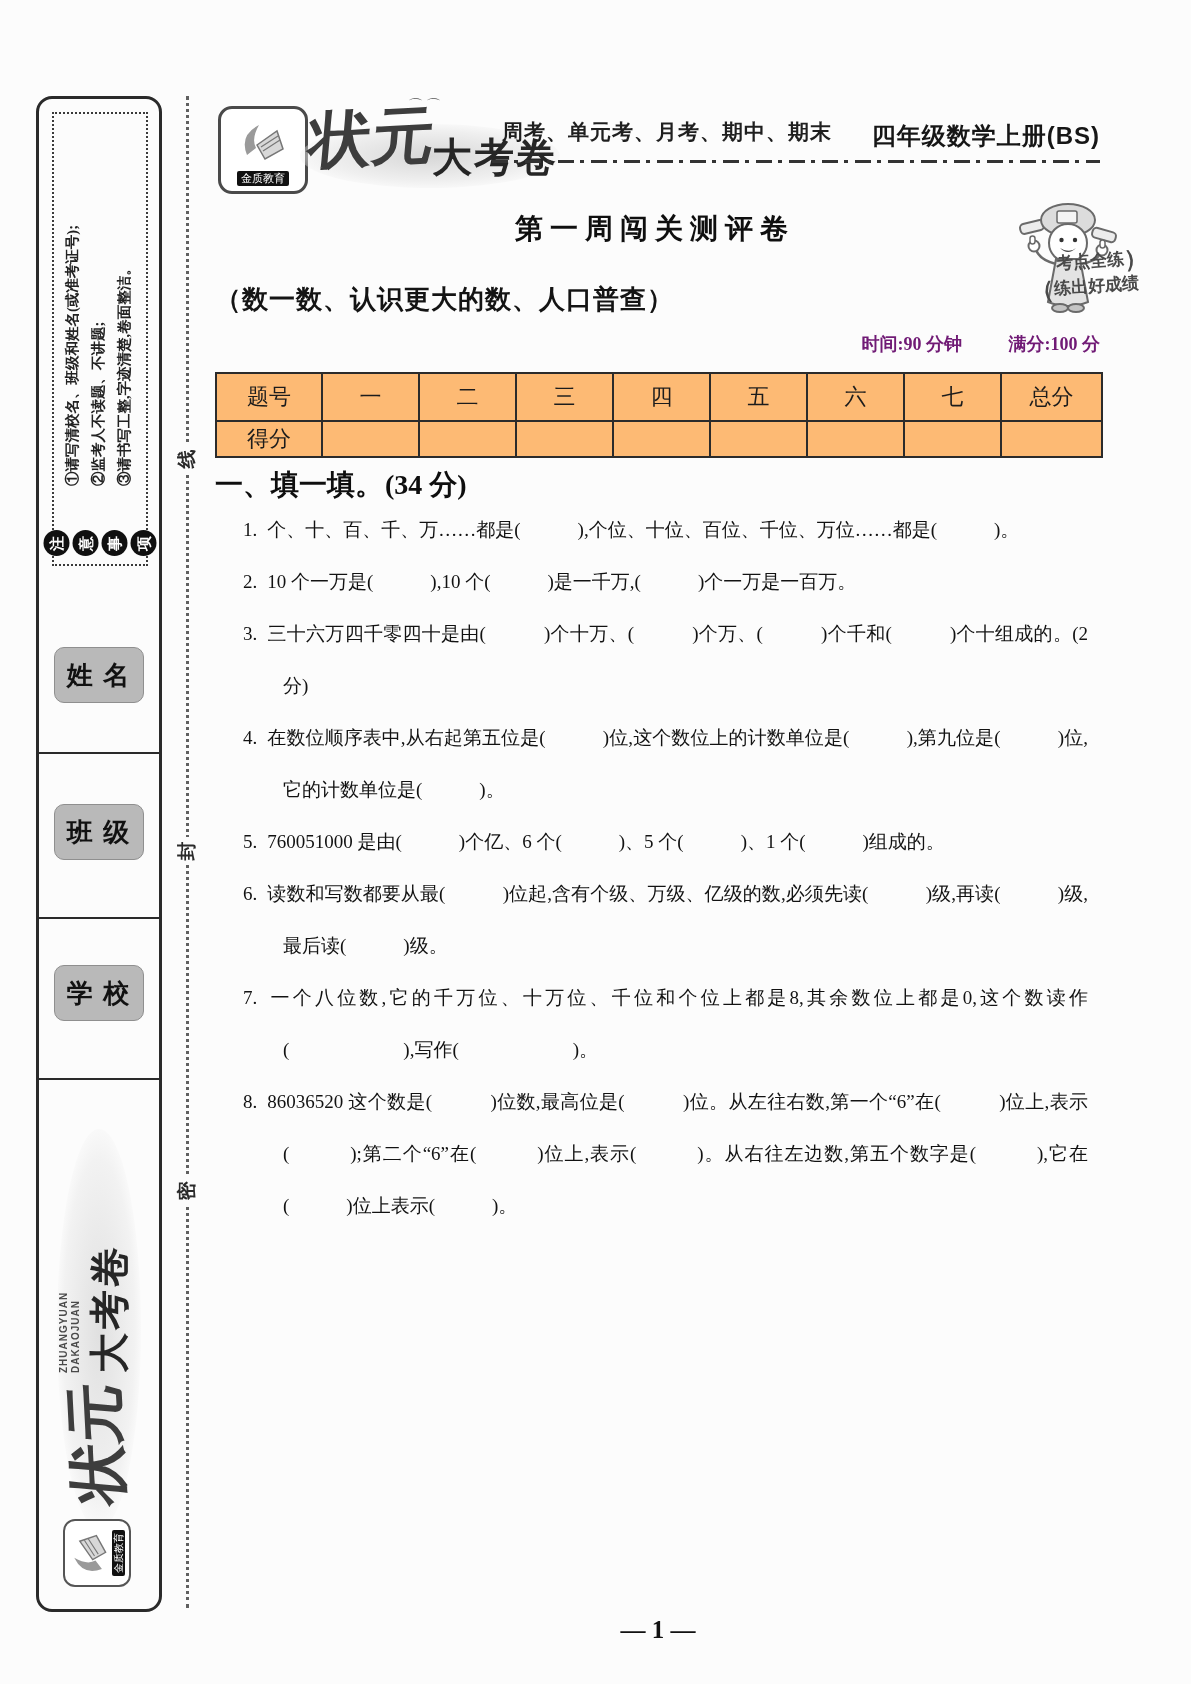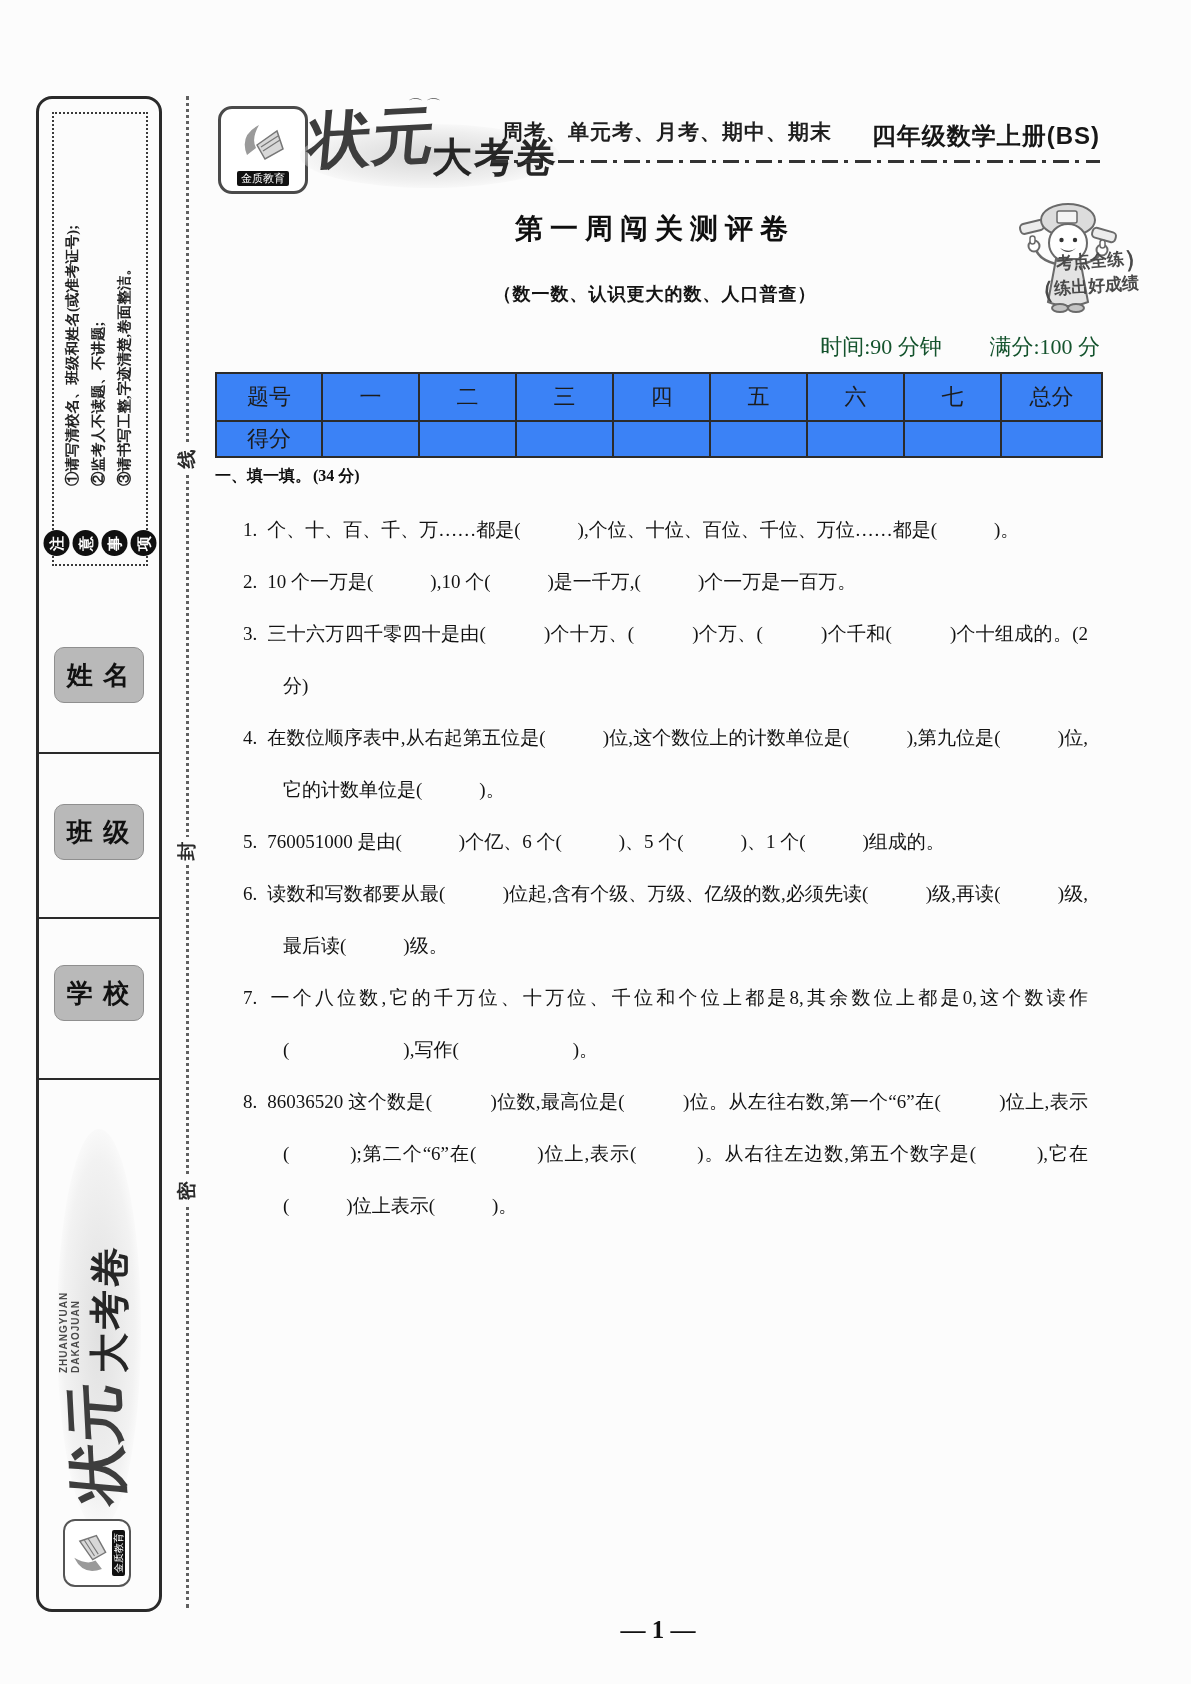--- a/index.html
+++ b/index.html
@@ -114,43 +114,43 @@
   .book-title {
     position:absolute; right:91px; top:120px; font-size:24px; font-weight:bold;
     color:#161616; font-family:"Liberation Sans",sans-serif; letter-spacing:1px;
   }
   
   .paper-title {
     position:absolute; left:215px; top:210px; width:880px; text-align:center;
     font-size:28px; font-weight:900; letter-spacing:7px; color:#0f0f0f;
   }
   .paper-subtitle {
-    position:absolute; left:215px; top:282px; width:880px; text-align:center;
-    font-size:18px; font-weight:bold; letter-spacing:1px; color:#141414;
+    position:absolute; left:215px; top:282px; width:880px; 
+    font-size:26px; font-weight:bold; letter-spacing:1px; color:#141414;
   }
   .mascot { position:absolute; left:1018px; top:198px; }
   .slogans { position:absolute; left:1030px; top:246px; width:170px; color:#4a4a4a; }
   .slogan {
     font-size:17px; font-weight:900; transform:rotate(-4deg);
     font-family:"Liberation Sans",sans-serif; white-space:nowrap; line-height:26px;
   }
   .slogan .arc { font-size:24px; vertical-align:-3px; font-weight:bold; }
   .slogan1 { margin-left:26px; }
-  .time-row { position:absolute; right:91px; top:332px; font-size:22px; font-weight:normal; color:#14532d; }
+  .time-row { position:absolute; right:91px; top:332px; font-size:18px; font-weight:bold; color:#701a75; }
   .time-row span { margin-left:42px; }
   
   .score-table { position:absolute; left:215px; top:372px; border-collapse:collapse; }
   .score-table td {
     border:2px solid #2b2b2b; text-align:center; font-size:22px; color:#1c1c1c;
-    padding:0; background:#3b82f6;
+    padding:0; background:#fdba74;
   }
   .score-table tr.hrow td { height:46px; }
   .score-table tr.srow td { height:34px; }
   
-  .section-heading { position:absolute; left:215px; top:466px; font-size:16px; color:#0e0e0e; }
+  .section-heading { position:absolute; left:215px; top:466px; font-size:28px; color:#0e0e0e; }
   .section-heading .bold-part { font-weight:900; font-family:"Liberation Sans",sans-serif; }
   .section-heading .score-part { font-weight:bold; margin-left:2px; }
   .questions {
     position:absolute; left:243px; top:504px; width:845px;
     font-size:19px; line-height:52px; text-align:justify; color:#121212;
   }
   .q { text-indent:-40px; padding-left:40px; }
   .q .num { margin-right:10px; }
   .page-num {
     position:absolute; left:215px; top:1616px; width:886px; text-align:center;

